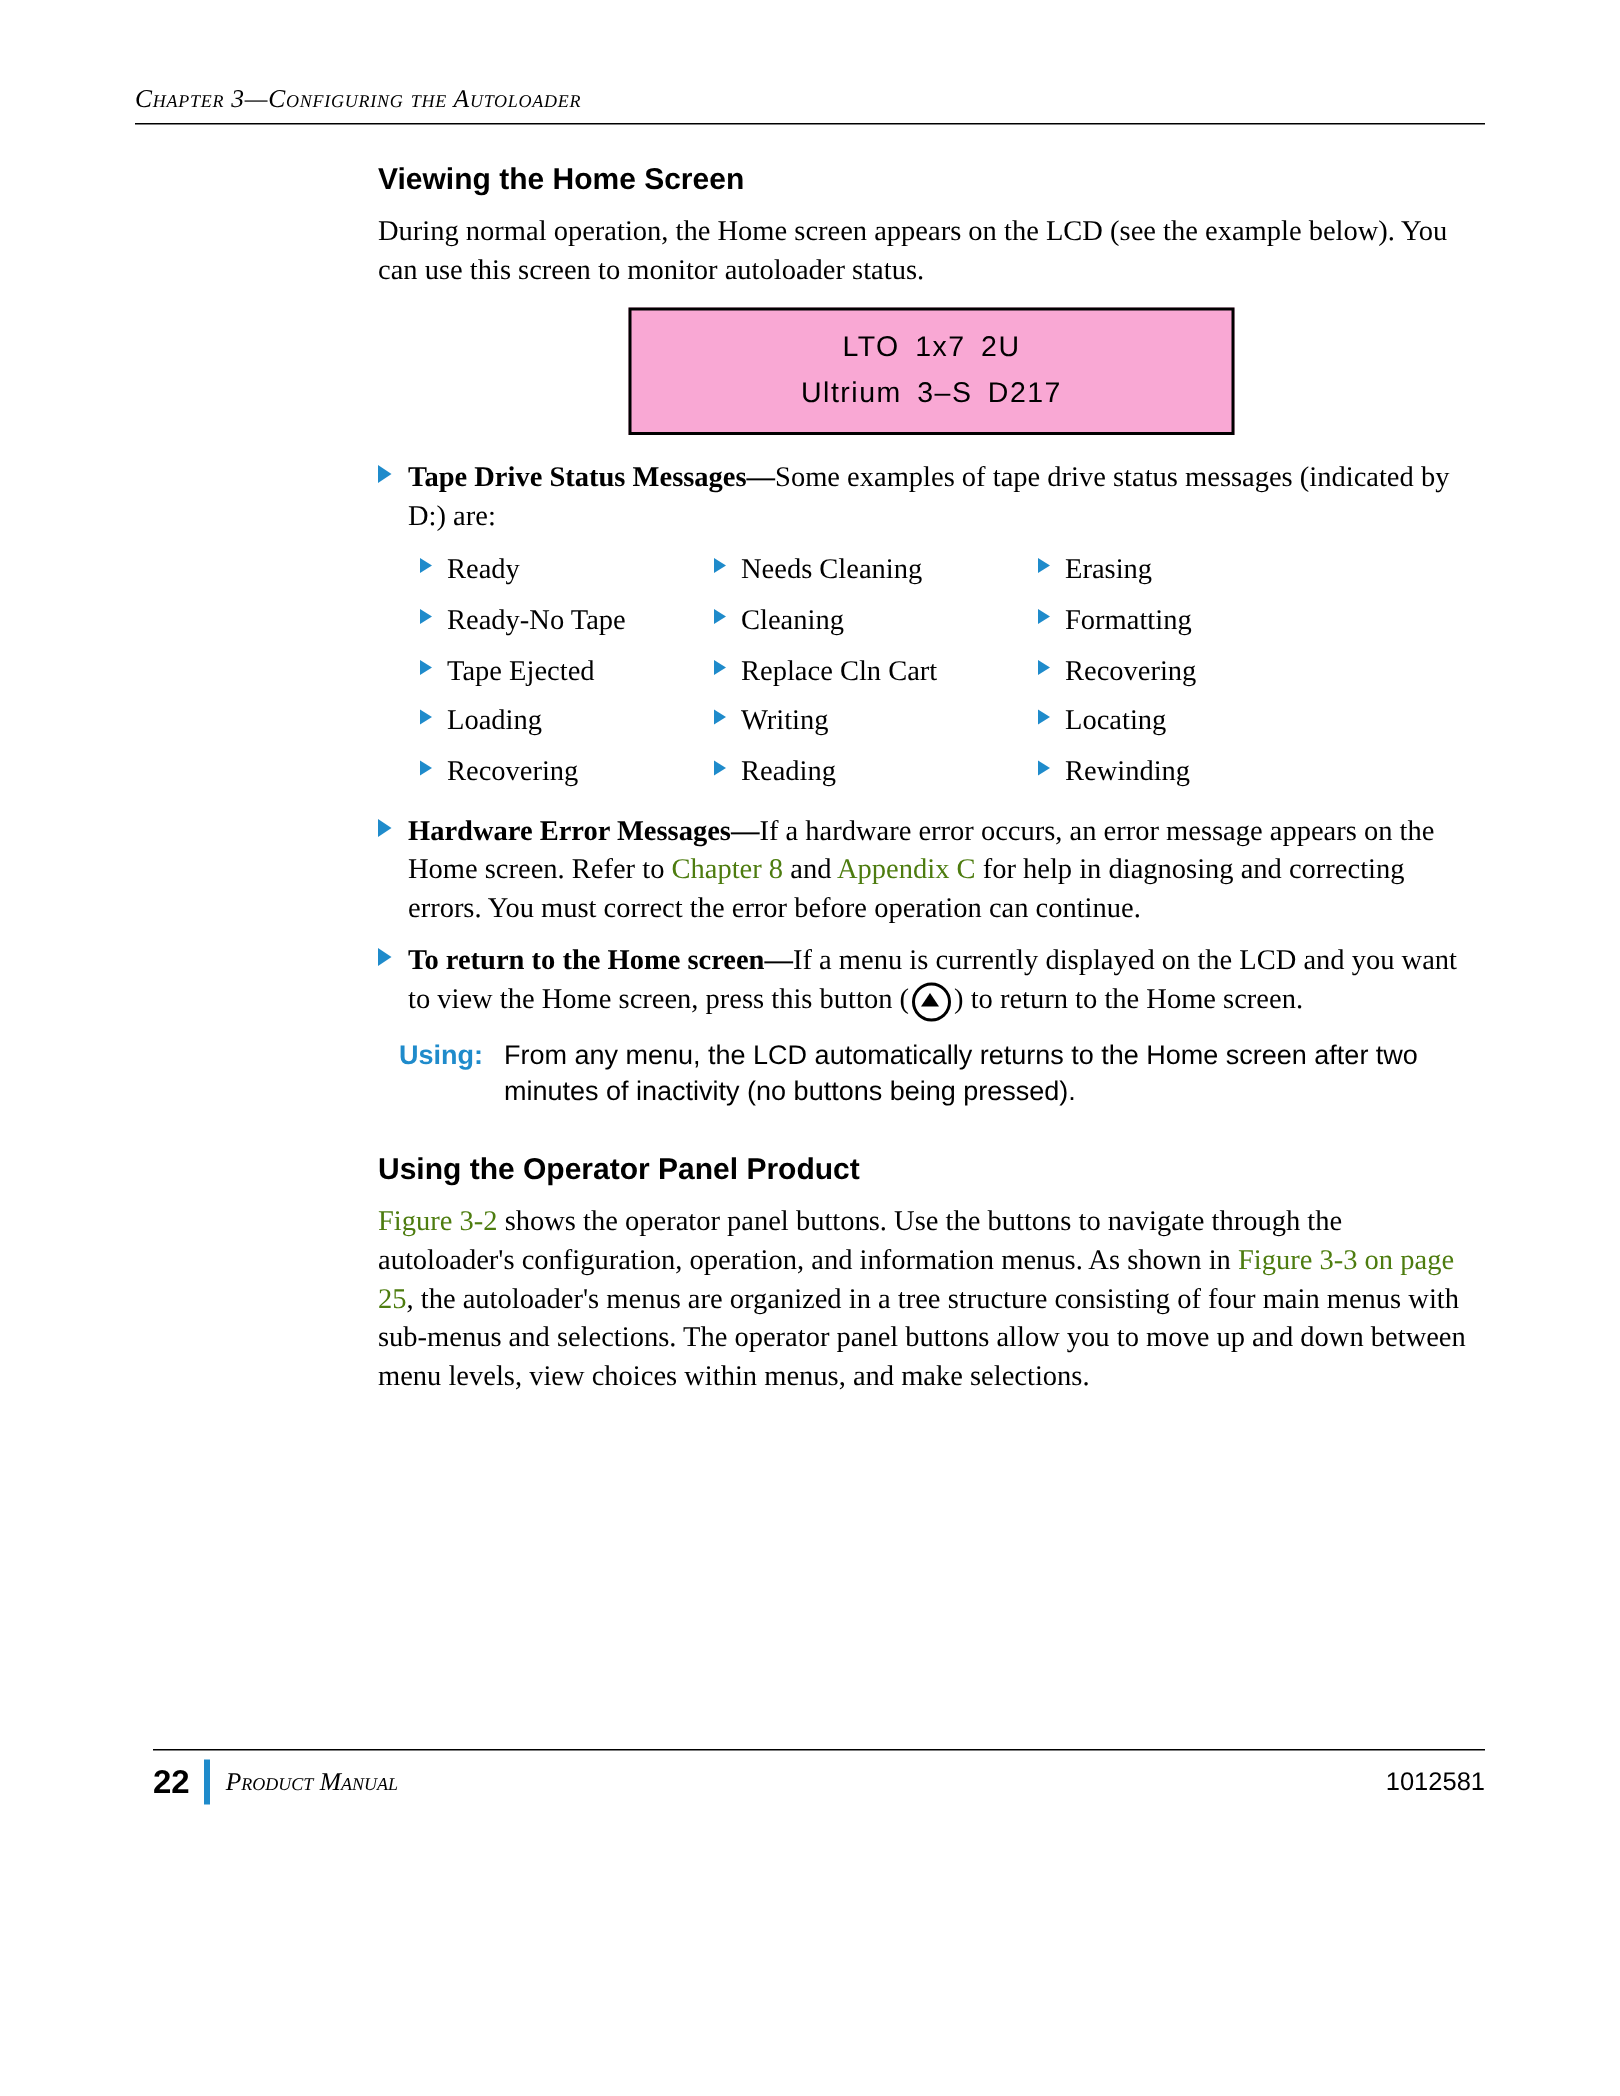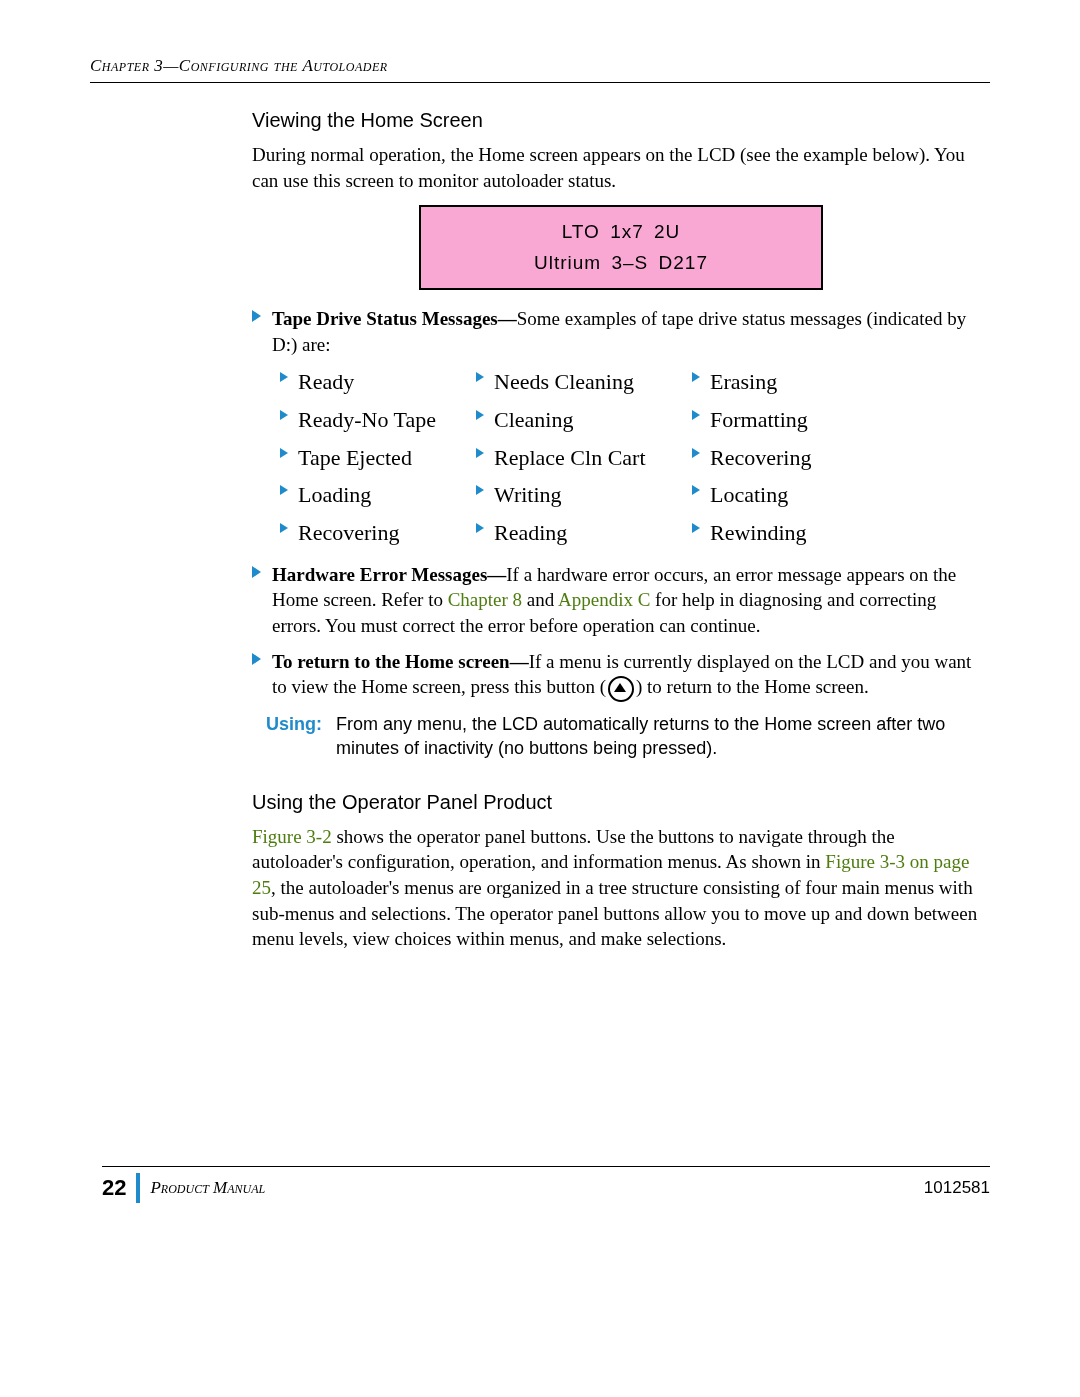--- a/index.html
+++ b/index.html
@@ -27,21 +27,21 @@
     border: none;
     border-top: 1px solid #000;
     margin: 0 0 24px 0;
   }
   .content {
     margin-left: 162px;
     font-size: 19px;
     line-height: 1.35;
   }
   .sec-title {
-    font-weight: normal;
+    font-weight: bold;
     font-family: "Optima", "Candara", "Segoe UI", sans-serif;
     font-size: 20px;
     margin: 6px 0 8px 0;
   }
   .sec-title2 {
     margin-top: 28px;
   }
   .para {
     margin: 4px 0 12px 0;
   }
@@ -79,21 +79,21 @@
   .status-grid {
     display: grid;
     grid-template-columns: 190px 210px 170px;
     column-gap: 6px;
     row-gap: 8px;
     margin: 10px 0 14px 28px;
   }
   .sg-item {
     position: relative;
     padding-left: 18px;
-    font-size: 22px;
+    font-size: 19px;
   }
   .sg-arrow {
     position: absolute;
     left: 0;
     top: 5px;
     width: 0; height: 0;
     border-top: 5px solid transparent;
     border-bottom: 5px solid transparent;
     border-left: 8px solid #1F8BCB;
   }

